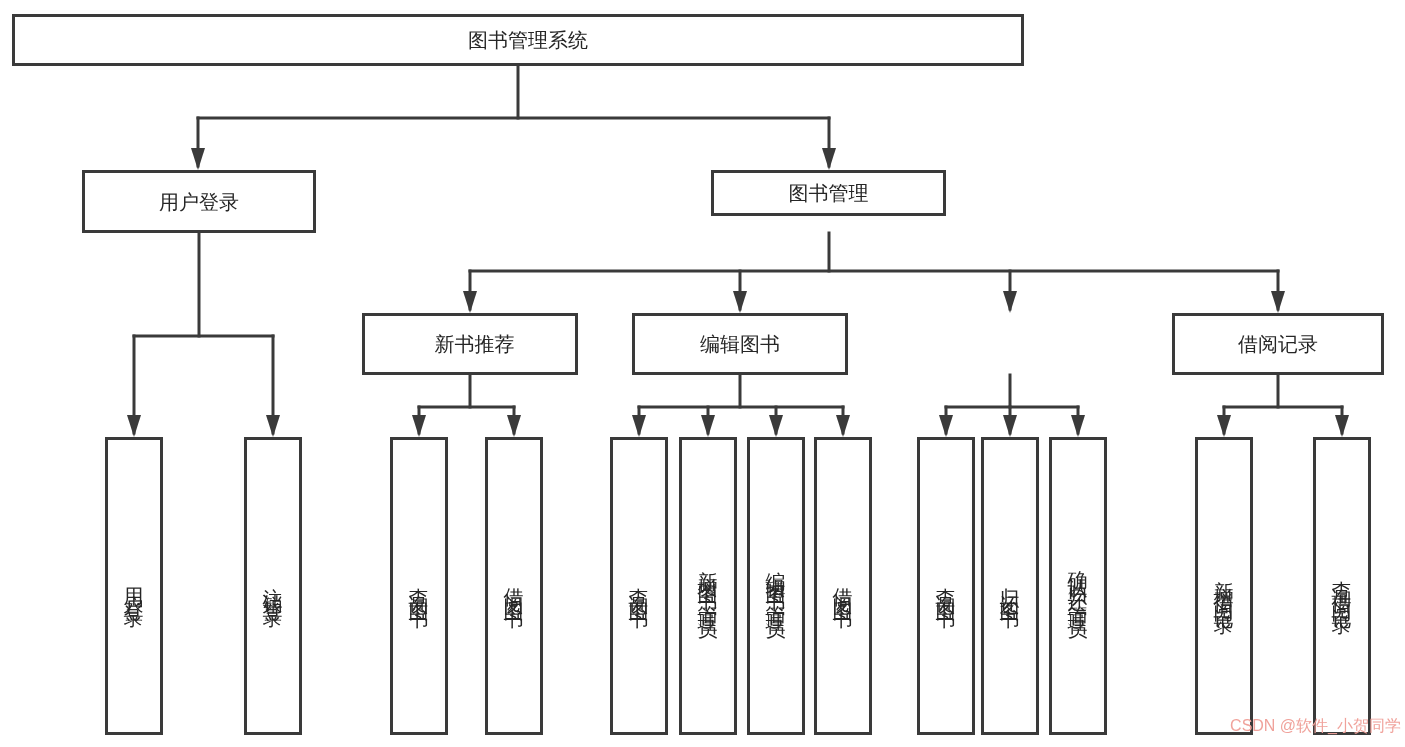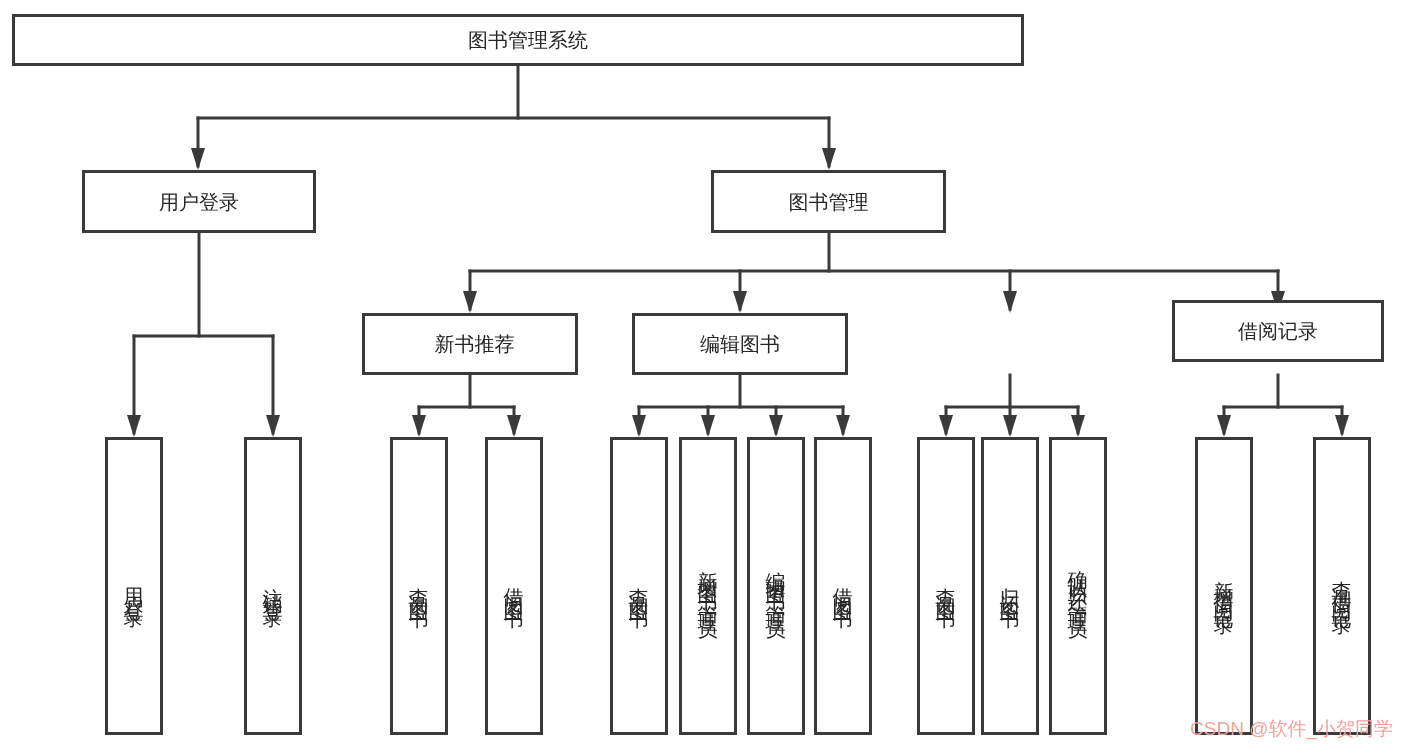--- a/index.html
+++ b/index.html
@@ -38,45 +38,45 @@
   }
   .leaf span {
     writing-mode: vertical-rl;
     letter-spacing: 7px;
     font-size: 20px;
     color: var(--text);
   }
   
   .n-root          { left: 12px;   top: 14px;  width: 1012px; height: 52px; padding-left: 20px; }
   .n-user-login    { left: 82px;   top: 170px; width: 234px;  height: 63px; }
-  .n-book-mgmt     { left: 711px;  top: 170px; width: 235px;  height: 63px; }
+  .n-book-mgmt     { left: 711px;  top: 170px; width: 235px;  height: 46px; }
   .n-new-book      { left: 362px;  top: 313px; width: 216px;  height: 62px; padding-left: 9px; }
   .n-book-borrow   { left: 632px;  top: 313px; width: 216px;  height: 62px; }
   .n-cur-borrow    { left: 903px;  top: 313px; width: 215px;  height: 62px; }
-  .n-borrow-rec    { left: 1172px; top: 300px; width: 212px;  height: 62px; justify-content: center; }
+  .n-borrow-rec    { left: 1172px; top: 313px; width: 212px;  height: 62px; justify-content: center; }
   
   .leaf { top: 437px; width: 58px; height: 298px; }
   .l1  { left: 105px; }
   .l2  { left: 244px; }
   .l3  { left: 390px; }
   .l4  { left: 485px; }
   .l5  { left: 610px; }
   .l6  { left: 679px; }
   .l7  { left: 747px; }
   .l8  { left: 814px; }
   .l9  { left: 917px; }
   .l10 { left: 981px; }
   .l11 { left: 1049px; }
   .l12 { left: 1195px; }
   .l13 { left: 1313px; }
   .watermark {
     position: absolute;
-    right: 12px;
+    right: 4px;
     top: 716px;
-    font-size: 19px;
+    font-size: 16px;
     color: var(--watermark);
     z-index: 10;
     white-space: nowrap;
   }
 </style>
 </head>
 <body>
 
 <div class="canvas">
 

